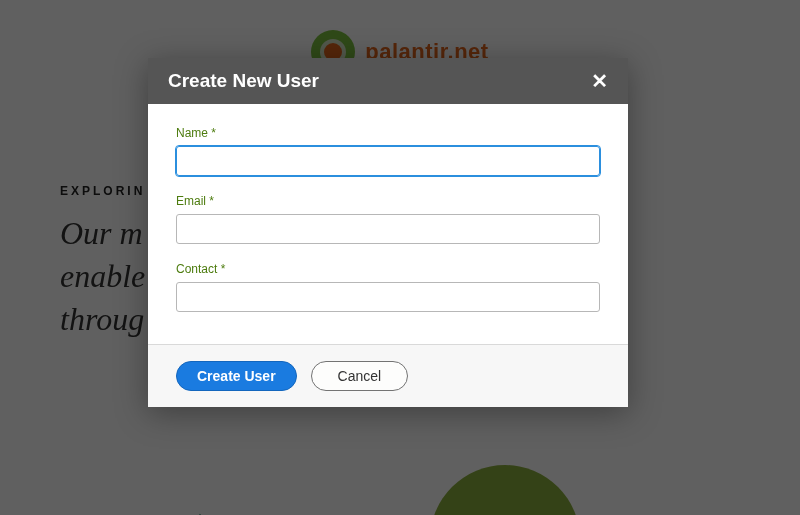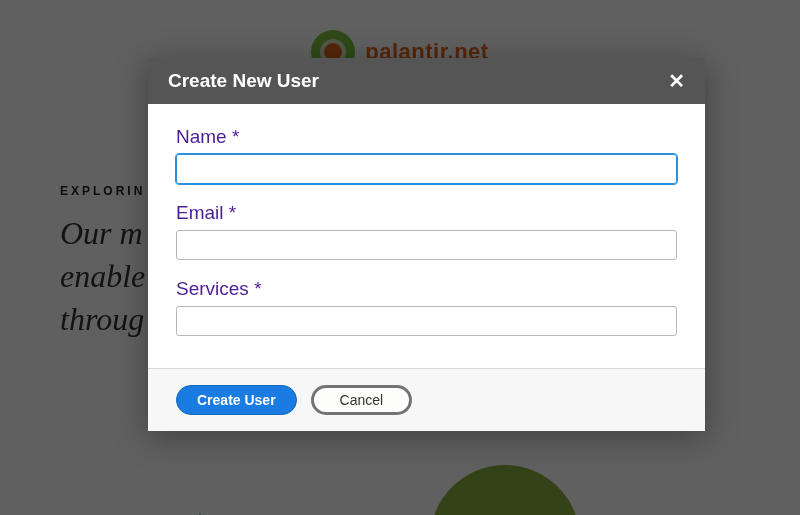--- a/index.html
+++ b/index.html
@@ -108,21 +108,21 @@
     }
     .overlay {
       position: absolute;
       inset: 0;
       background: rgba(0,0,0,0.62);
     }
     .modal {
       position: absolute;
       left: 148px;
       top: 58px;
-      width: 557px;
+      width: 480px;
       background: #fff;
       box-shadow: 0 6px 30px rgba(0,0,0,0.35);
     }
     .modal-header {
       background: #555555;
       color: #fff;
       display: flex;
       align-items: center;
       justify-content: space-between;
       padding: 12px 20px;
@@ -139,22 +139,22 @@
     }
     .modal-body {
       padding: 22px 28px 26px 28px;
       background: #fff;
     }
     .field {
       margin-bottom: 18px;
     }
     .field label {
       display: block;
-      font-size: 19px;
-      color: #4c1d95;
+      font-size: 12px;
+      color: #4d7c0f;
       margin-bottom: 6px;
     }
     .field input {
       width: 100%;
       height: 30px;
       border: 1px solid #b7b7b7;
       border-radius: 3px;
       padding: 0 8px;
       font-size: 14px;
       background: #fff;
@@ -182,21 +182,21 @@
       align-items: center;
     }
     .btn-primary {
       background: #1a7be0;
       color: #fff;
       border: 1px solid #1366bd;
     }
     .btn-secondary {
       background: #fdfdfc;
       color: #333;
-      border: 3px solid #737373;
+      border: 1px solid #737373;
       font-weight: 500;
       padding: 0 26px;
     }
   </style>
 </head>
 <body>
 
 <div class="page-bg">
   <div class="header-bar">
     <div class="logo-wrap">
@@ -229,21 +229,21 @@
   <div class="modal-body">
     <div class="field">
       <label>Name *</label>
       <input type="text" class="focused" autofocus="" value="" style="">
     </div>
     <div class="field">
       <label>Email *</label>
       <input type="text" value="" style="">
     </div>
     <div class="field" style="margin-bottom:6px;">
-      <label>Services *</label>
+      <label>Contact *</label>
       <input type="password" value="" style="">
     </div>
   </div>
   <div class="modal-footer">
     <button class="btn btn-primary">Create User</button>
     <button class="btn btn-secondary">Cancel</button>
   </div>
 </div>
 
 </body></html>

